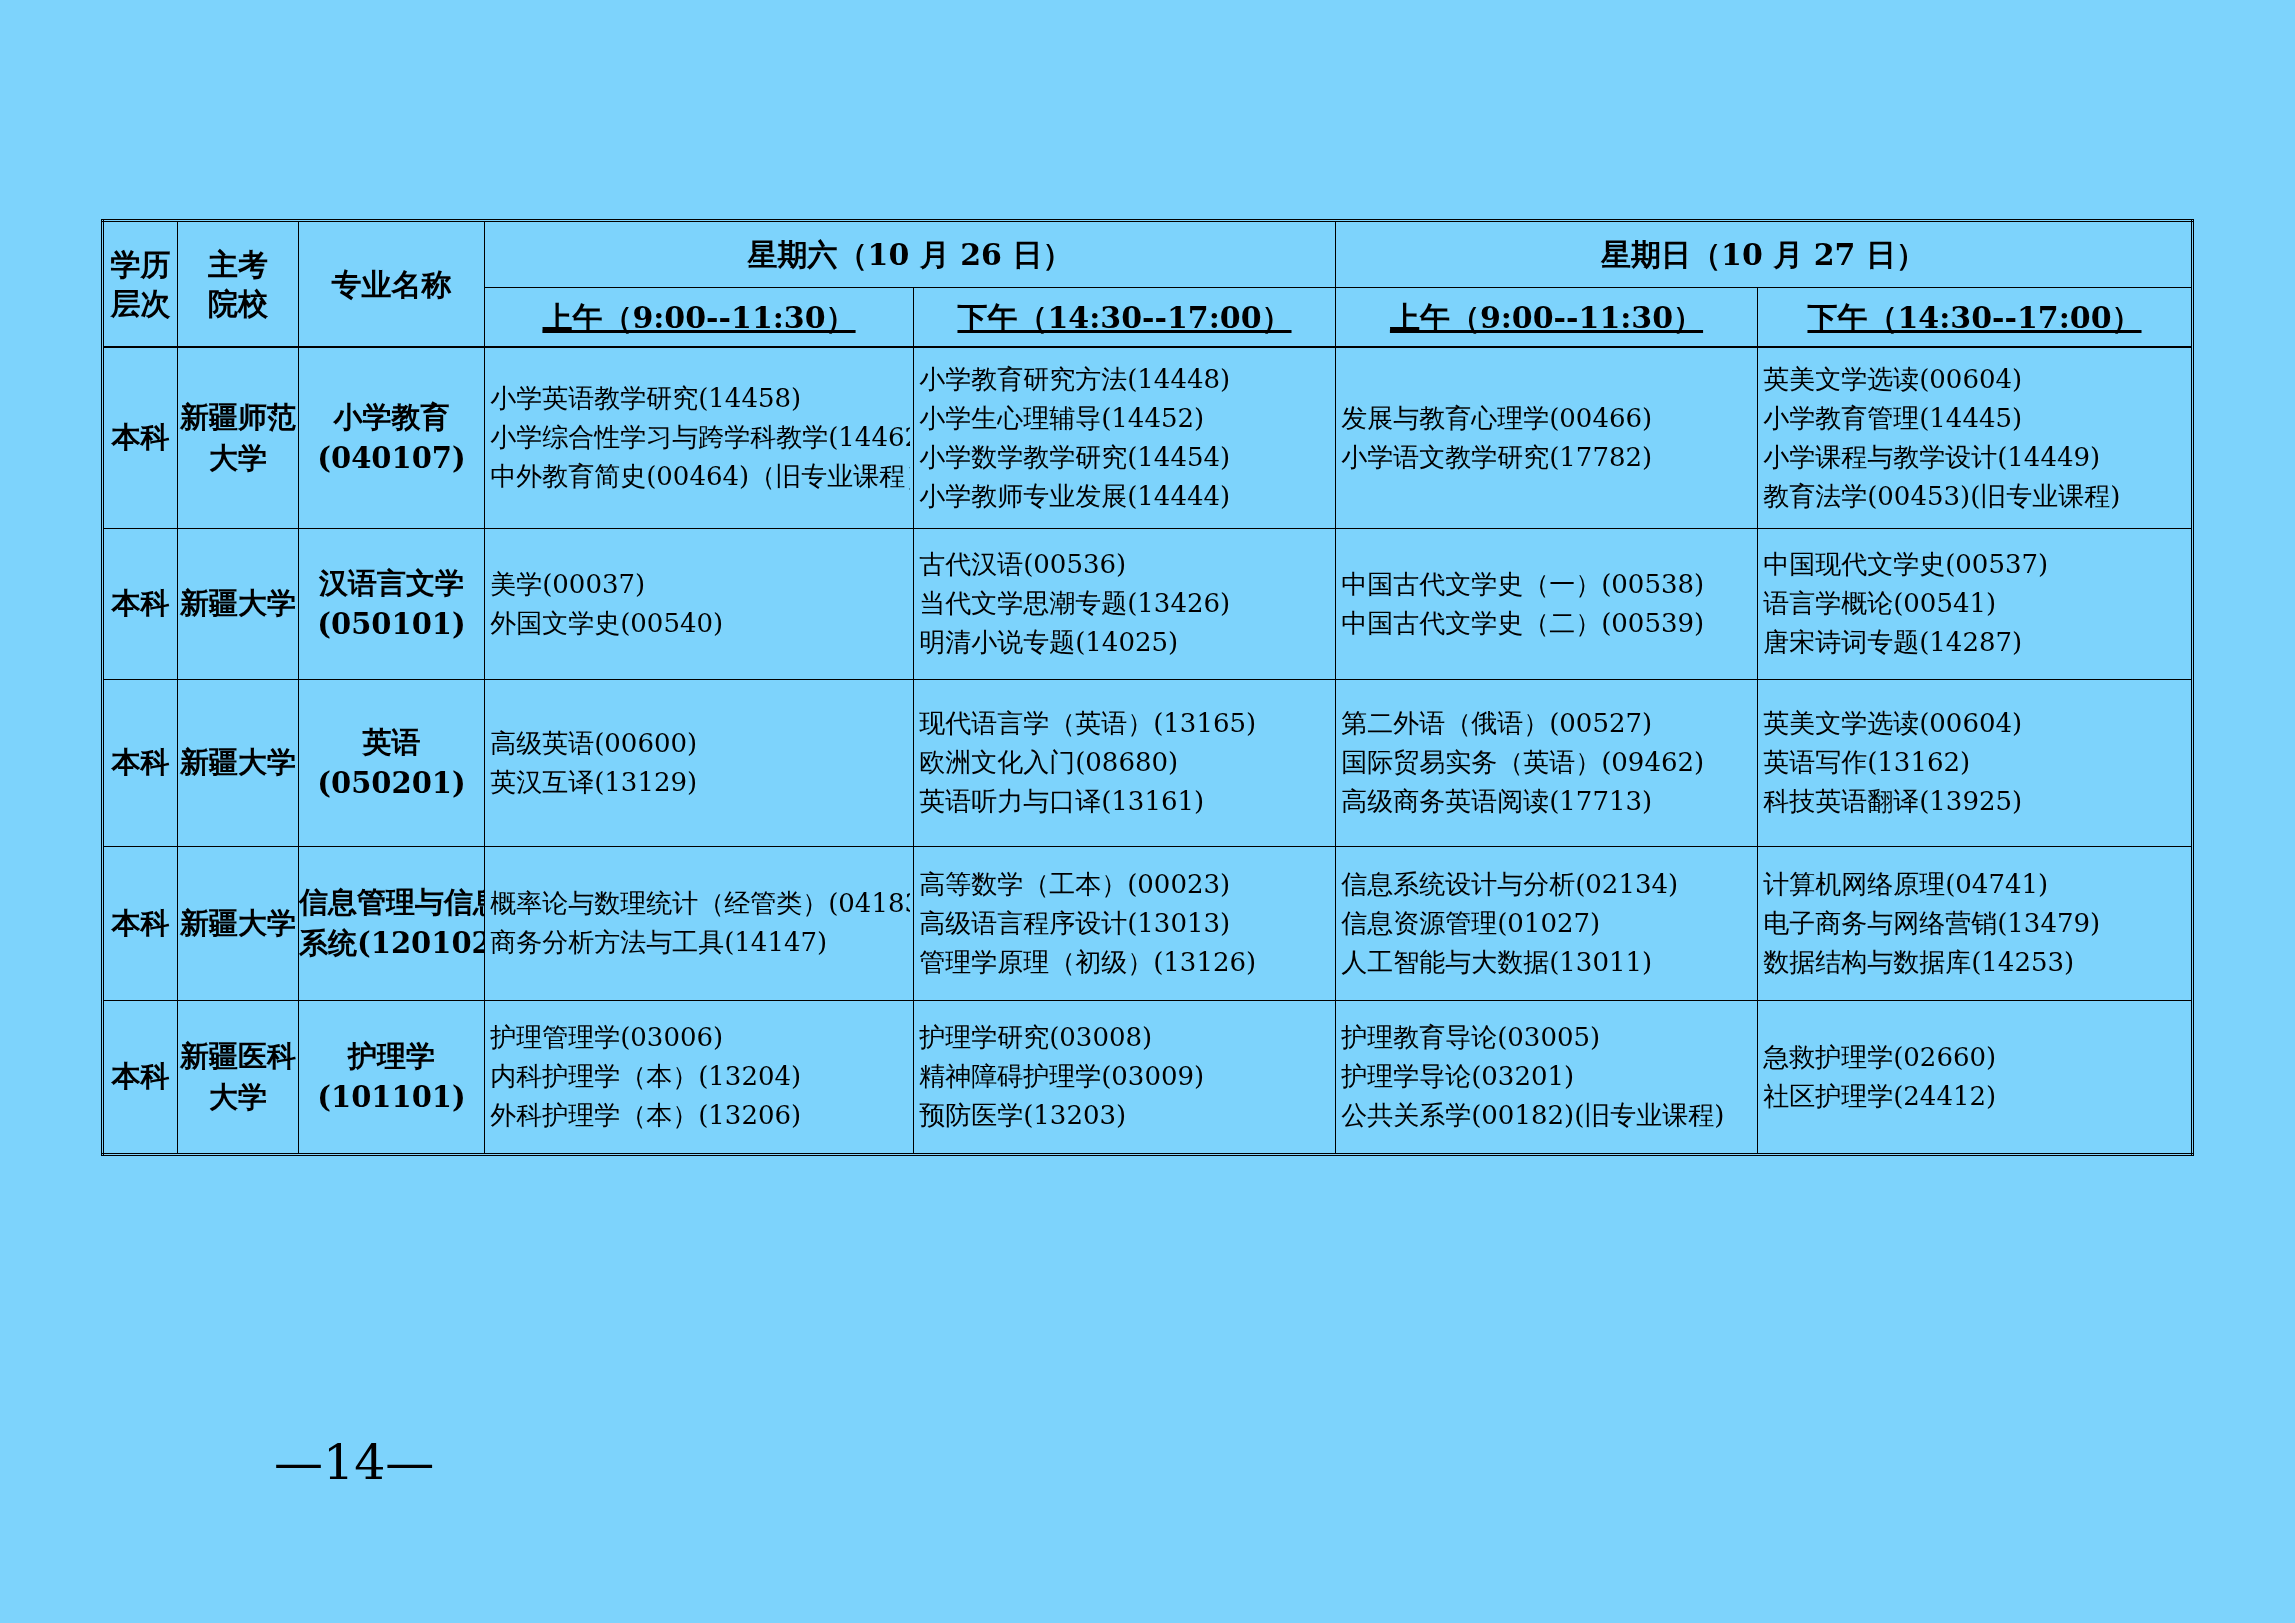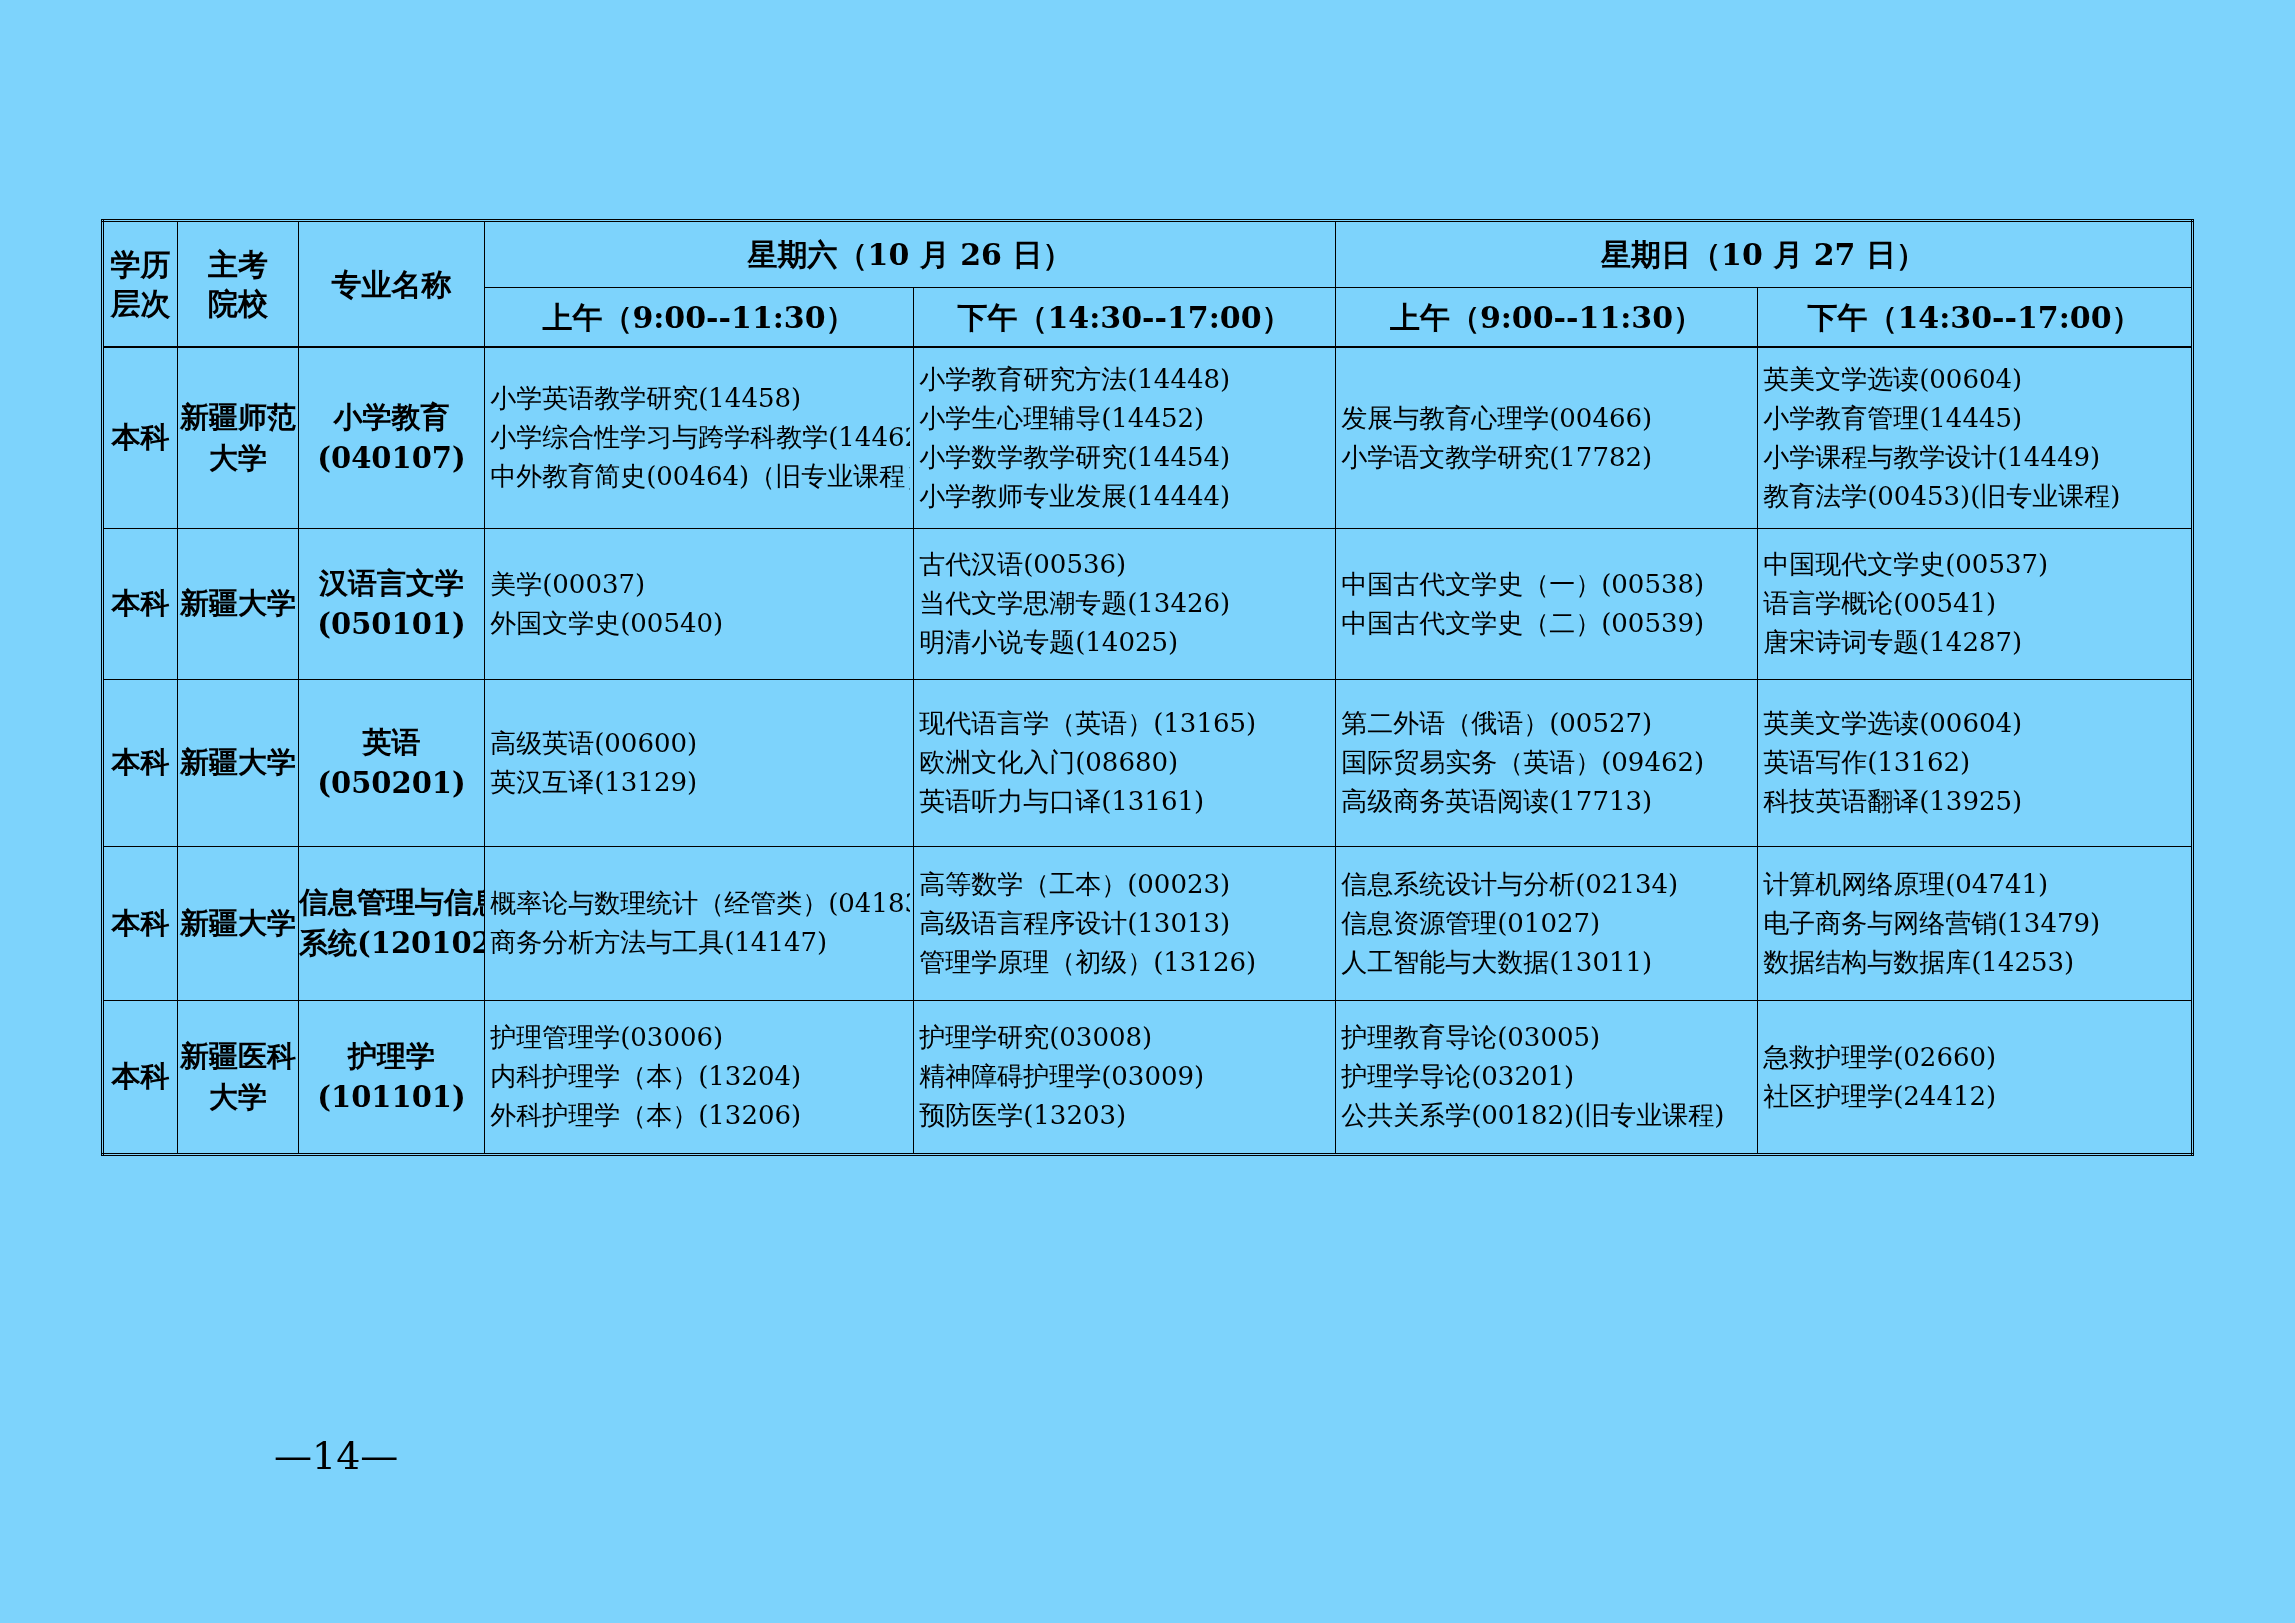--- a/index.html
+++ b/index.html
@@ -25,41 +25,41 @@
     overflow:hidden;
     padding:0;
   }
   thead th{
     font-weight:bold;
     font-size:30px;
     text-align:center;
     line-height:39px;
   }
   tr.r-day th{height:65px;}
-  tr.r-time th{height:58px;}
+  tr.r-time th{height:58px;text-decoration:underline;}
   thead tr.r-time th, thead th[rowspan]{border-bottom:2.6px solid #000;}
   tbody td{border-bottom:2px solid #000;}
   td.c-level,td.c-inst,td.c-major{
     text-align:center;
     font-weight:bold;
     font-size:29px;
     line-height:41px;
   }
   td.c-course{
     text-align:left;
     font-size:26px;
     line-height:39px;
     padding:6.5px 2.6px 6.5px 5.2px;
   }
   td.c-course .line{white-space:nowrap;overflow:hidden;}
   td.c-inst .line,td.c-major .line,th .line{white-space:nowrap;}
   .page-number{
     position:absolute;
     left:274px;top:1434px;
-    font-size:38px;
+    font-size:49px;
     letter-spacing:0;
     font-family:"DejaVu Serif","Liberation Serif",serif;
   }
 </style>
 </head>
 <body>
 
 <div class="page">
 
   <table class="sched">

